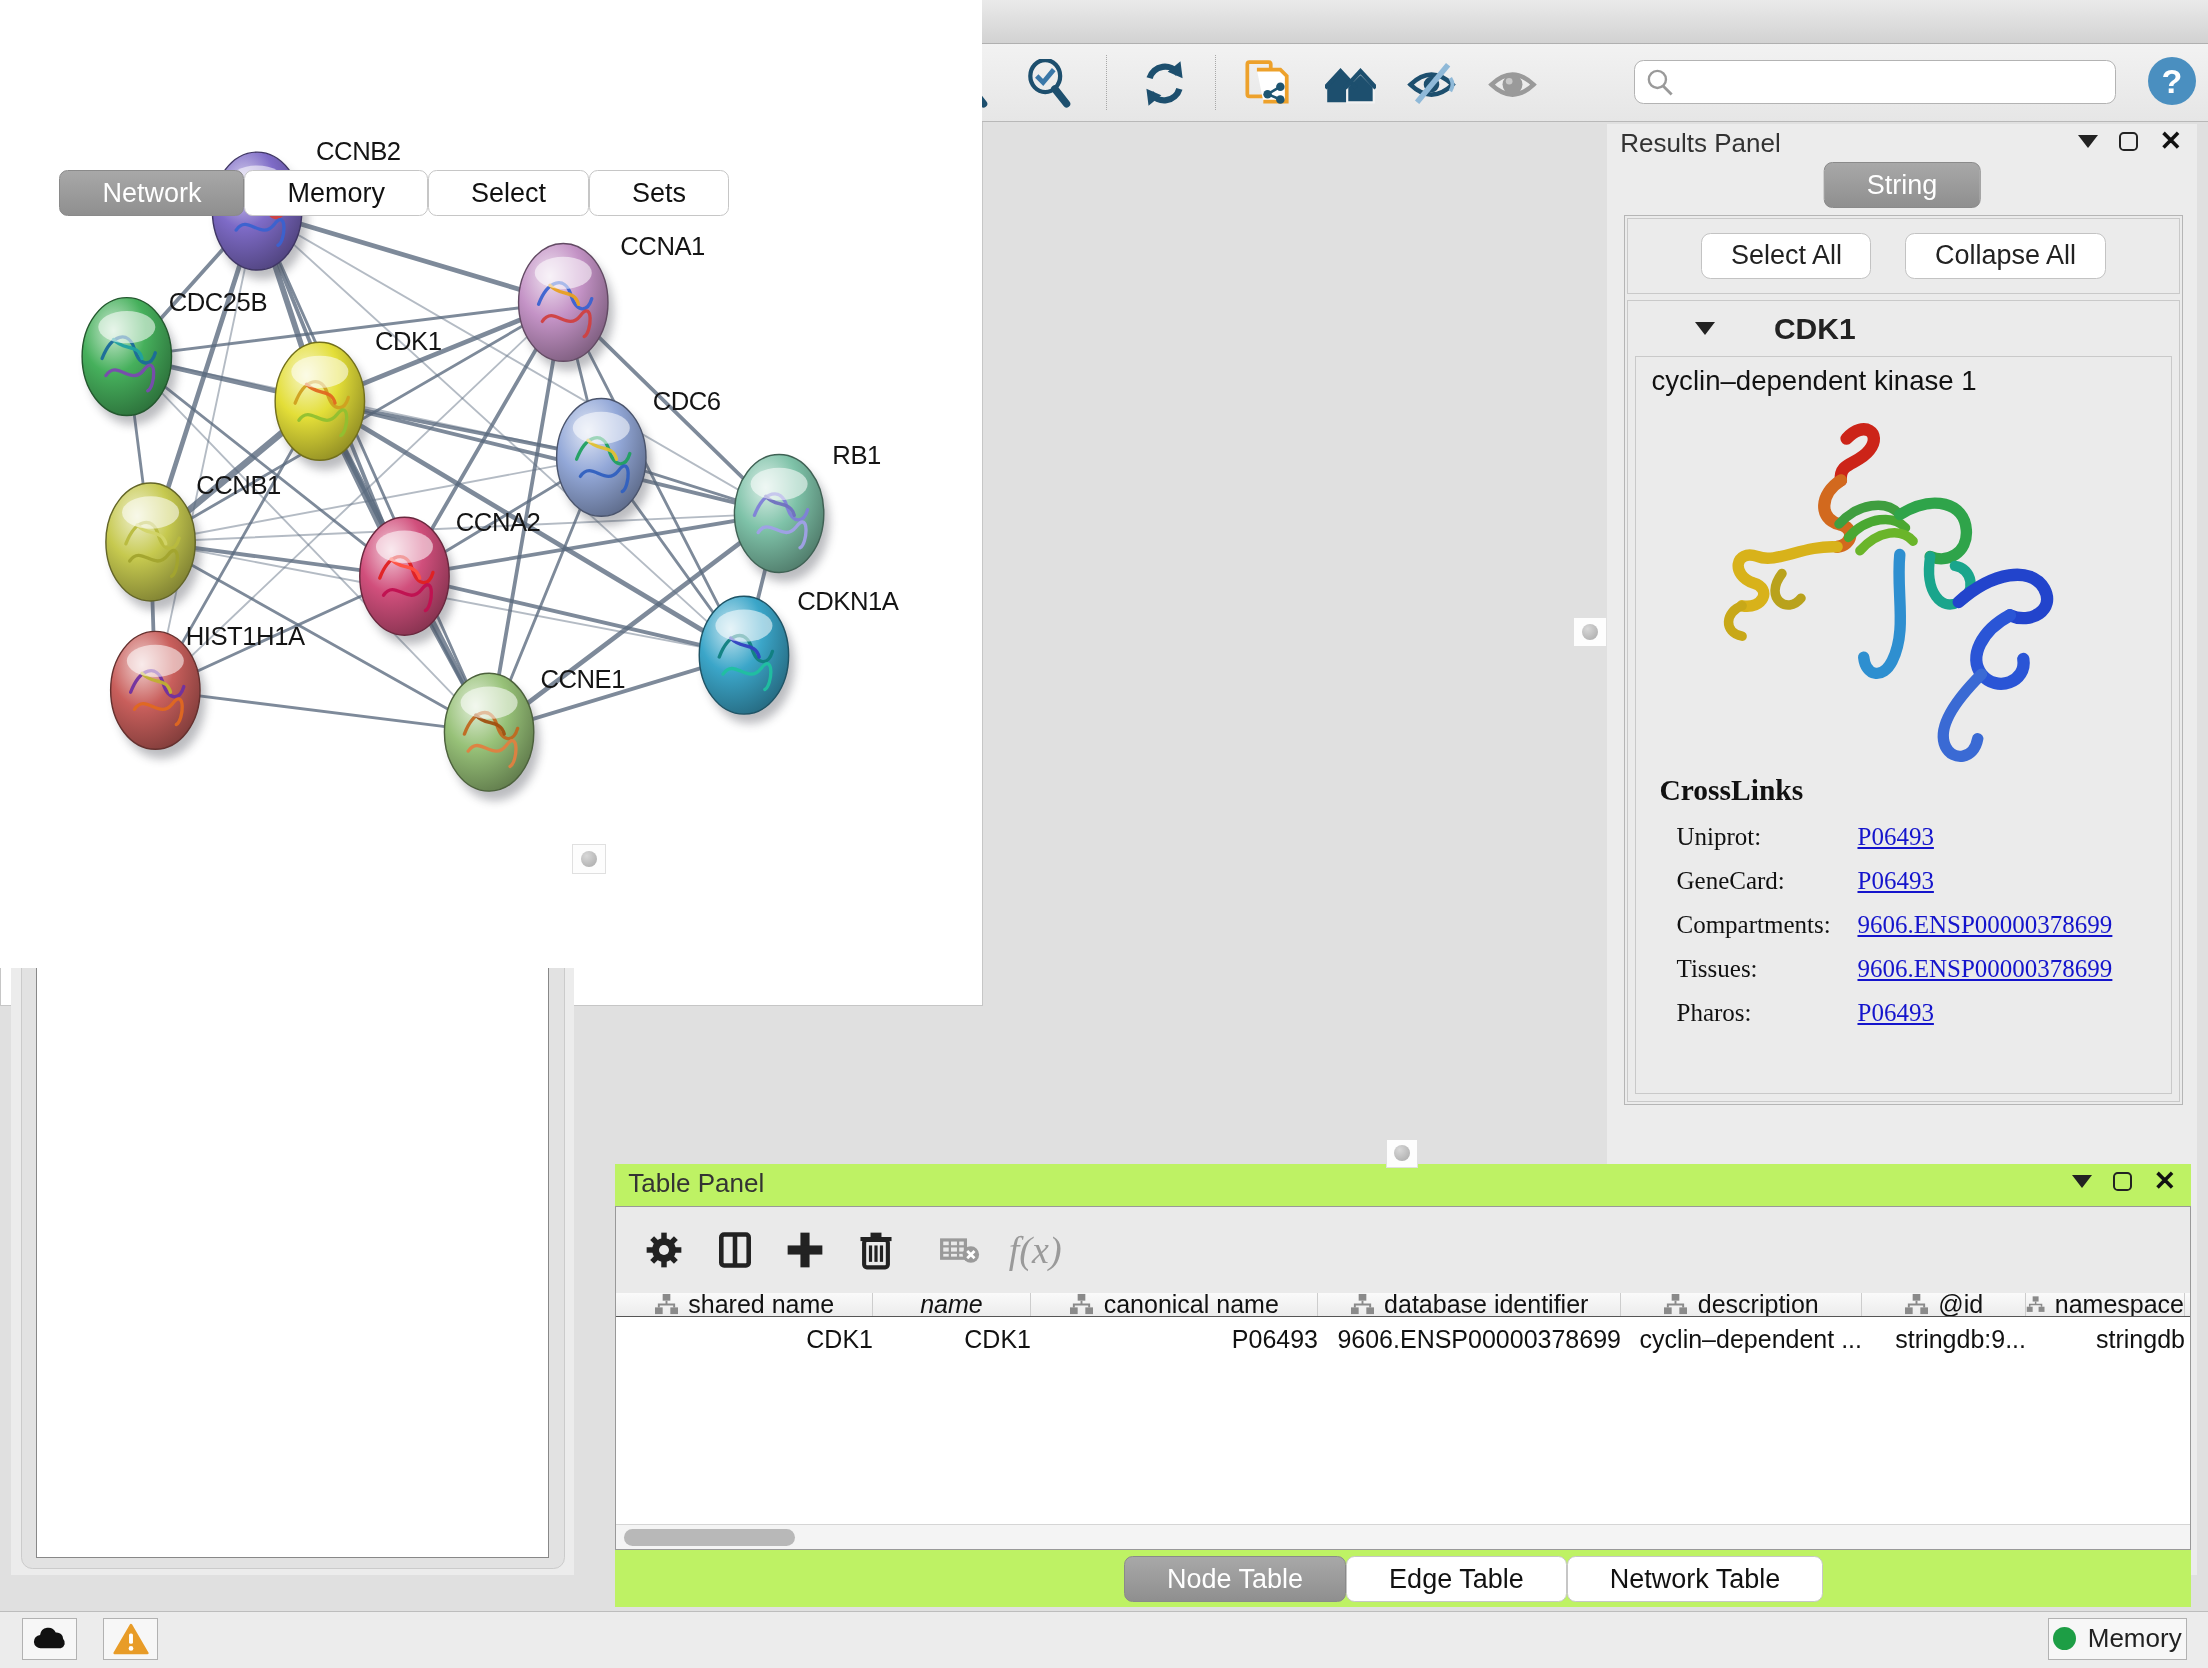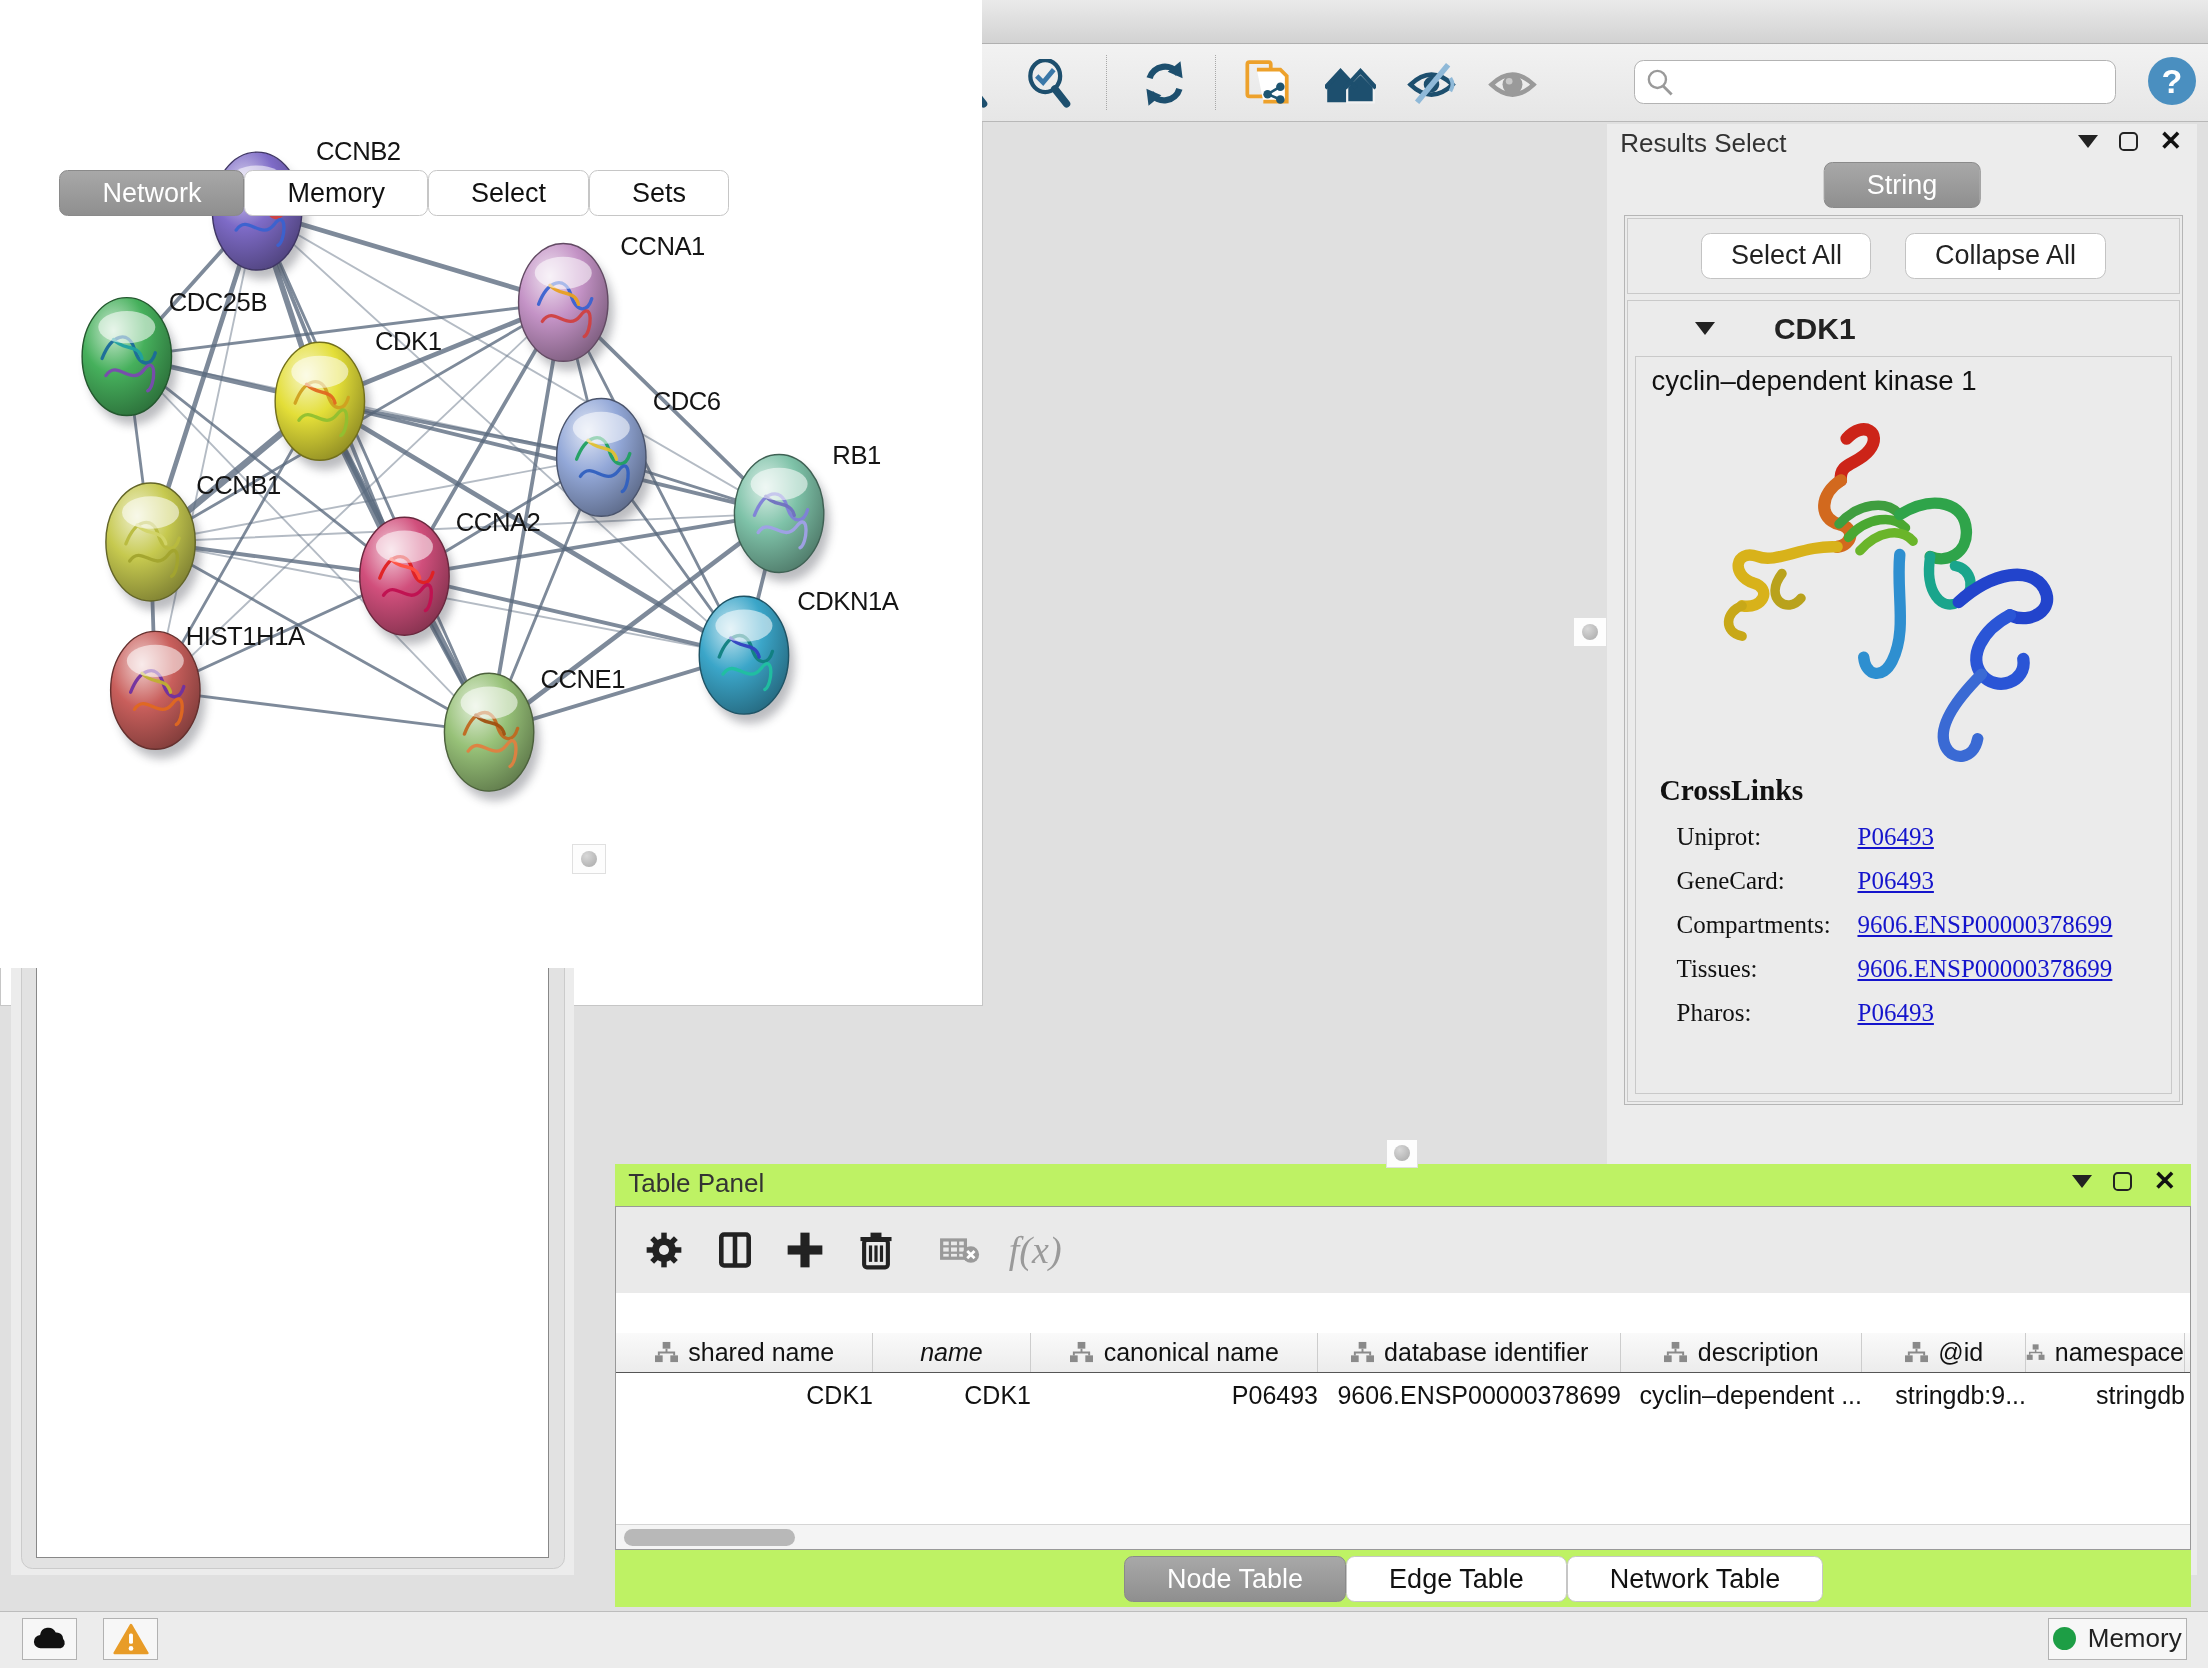--- a/index.html
+++ b/index.html
@@ -82,22 +82,22 @@
   .cl-label{width:181px;color:#111;margin-left:17px;}
   .cl-link{color:#1414cc;text-decoration:underline;}
   
   #table-panel{left:615px;top:1164px;width:1576px;height:443px;background:#bef264;text-align:right;}
   #tp-box{position:absolute;left:0px;top:42px;width:1576px;height:344px;border:1.9px solid #999;
     background:#fff;}
   #tp-toolbar{position:absolute;left:0;top:0;right:0;height:86px;background:#eaeaea;
     display:flex;align-items:center;gap:28.5px;padding-left:27px;}
   #fx-icon{font-family:"Liberation Serif",serif;font-style:italic;font-size:38px;color:#9a9a9a;}
   #tp-table{position:absolute;left:0;top:86px;right:0;bottom:27px;overflow:hidden;background:#fff;}
-  #tp-header{display:flex;height:40px;background:linear-gradient(#fafafa,#ececec);
-    border-bottom:1.9px solid #555;margin-top:40px;}
+  #tp-header{display:flex;height:24px;background:linear-gradient(#fafafa,#ececec);
+    border-bottom:1.9px solid #555;}
   .th{display:flex;align-items:center;justify-content:center;gap:9.5px;font-size:25px;color:#111;
     border-right:1px solid #cdcdcd;overflow:hidden;white-space:nowrap;}
   .tr{display:flex;height:44px;align-items:center;}
   .td{font-size:25px;color:#111;padding-left:17px;overflow:hidden;white-space:nowrap;}
   #tp-scroll{position:absolute;left:0;bottom:0;right:0;height:25px;background:#f4f4f4;
     border-top:1px solid #d5d5d5;}
   #tp-thumb{position:absolute;left:7.6px;top:3.8px;width:171px;height:17px;border-radius:8.6px;background:#b8b8b8;}
   #tp-tabs{position:absolute;left:509px;top:392px;display:flex;}
   
   .splitter{position:absolute;width:34px;height:30px;background:#fdfdfd;border:1px solid #e0e0e0;
@@ -620,21 +620,21 @@
         <line x1="34" y1="23" x2="44" y2="23" stroke="#111" stroke-width="4"></line>
         <polygon points="23,0 19,6 27,6" fill="#111"></polygon>
           <polygon points="23,46 19,40 27,40" fill="#111"></polygon>
         <polygon points="0,23 6,19 6,27" fill="#111"></polygon>
           <polygon points="46,23 40,19 40,27" fill="#111"></polygon>
       </svg>
     </div>
   </div>
 
   <div id="results-panel" class="panel">
-    <div class="panel-head">Results Select</div>
+    <div class="panel-head">Results Panel</div>
     <div class="panel-ctl" style="right:15px">
       <span class="tri-down"></span>
       <span class="float-sq"></span>
       <span class="x-glyph">✕</span>
     </div>
     <div id="rp-tab" class="tab sel">String</div>
     <div id="rp-box">
       <div id="rp-expbox">
         <span class="rp-btn">Select All</span>
         <span class="rp-btn">Collapse All</span>

